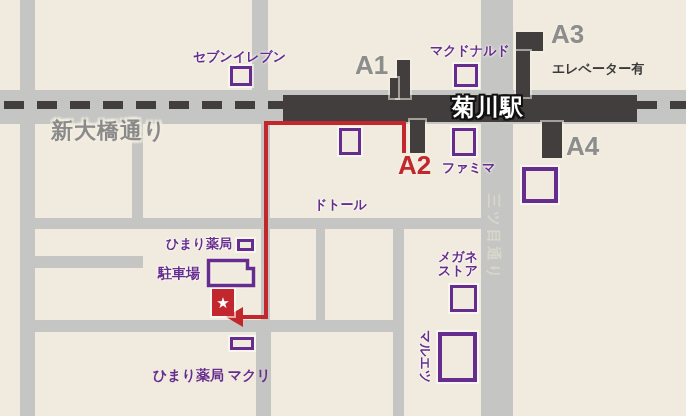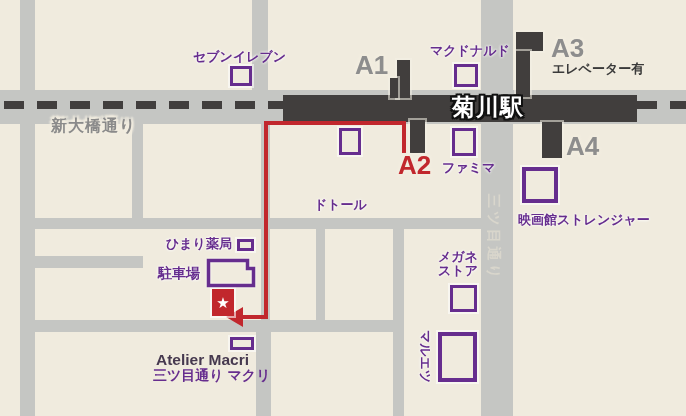--- a/index.html
+++ b/index.html
@@ -85,37 +85,35 @@
   <div class="marker" style="left:237px;top:239px;width:17px;height:12px;"></div>
   <div class="marker" style="left:230px;top:337px;width:24px;height:13px;"></div>
   <svg style="left:203px;top:256px;" width="54" height="33" viewBox="0 0 54 33">
     <path d="M5.5,4.5 H44.5 V12.5 H50.5 V29.5 H5.5 Z" fill="none" stroke="#662d8e" stroke-width="3.5" style="filter:drop-shadow(0 0 1.5px rgba(255,255,255,.8));"></path>
   </svg>
 
   <div class="plabel" style="left:193px;top:48px;">セブンイレブン</div>
   <div class="plabel" style="left:430px;top:42px;">マクドナルド</div>
   <div class="plabel" style="left:314px;top:159px;margin-top:37px;">ドトール</div>
   <div class="plabel" style="left:442px;top:159px;">ファミマ</div>
-  <div class="plabel" style="left:518px;top:211px;">映画館ストレンジャー</div>
   <div class="plabel" style="left:166px;top:235px;">ひまり薬局</div>
   <div class="plabel" style="left:436px;top:250px;width:44px;text-align:center;line-height:14px;">
     <span style="display:block;">メガネ</span>
     <span style="display:block;">ストア</span>
   </div>
   <div class="plabel" style="left:158px;top:265px;font-size:14px;">駐車場</div>
   <div class="plabel rot90" style="left:401px;top:349px;width:52px;height:14px;text-align:center;font-size:13px;">マルエツ</div>
 
   <div class="abs rot90" style="left:447px;top:230px;width:96px;height:15px;text-align:center;
        color:#d9d6cc;font-size:14.5px;font-weight:700;letter-spacing:3px;white-space:nowrap;">三ツ目通り</div>
 
-  <div class="abs glow-w" style="left:51px;top:116px;font-size:16px;font-weight:700;color:#8a8a8a;letter-spacing:1px;">新大橋通り</div>
+  <div class="abs glow-w" style="left:51px;top:116px;font-size:22px;font-weight:700;color:#8a8a8a;letter-spacing:1px;">新大橋通り</div>
   <div class="abs outline-dark" style="left:452px;top:92px;font-size:23px;font-weight:700;color:#ffffff;letter-spacing:1px;">菊川駅</div>
 
   <div class="glabel" style="left:355px;top:50px;">A1</div>
   <div class="glabel red" style="left:398px;top:150px;">A2</div>
-  <div class="glabel" style="left:551px;top:33px;">A3</div>
+  <div class="glabel" style="left:551px;top:19px;">A3</div>
   <div class="glabel" style="left:566px;top:131px;">A4</div>
   <div class="abs" style="left:552px;top:60px;font-size:13px;font-weight:700;color:#3a3a3a;">エレベーター有</div>
 
-  <div class="abs" style="left:156px;top:351px;font-size:15.5px;font-weight:700;color:#46394f;">Atelier Macri</div>
-  <div class="abs" style="left:153px;top:367px;font-size:14px;font-weight:700;color:#662d8e;">三ツ目通り マクリ</div>
+  <div class="abs" style="left:153px;top:367px;font-size:14px;font-weight:700;color:#662d8e;">ひまり薬局 マクリ</div>
 
 </div>
 
 </body></html>

